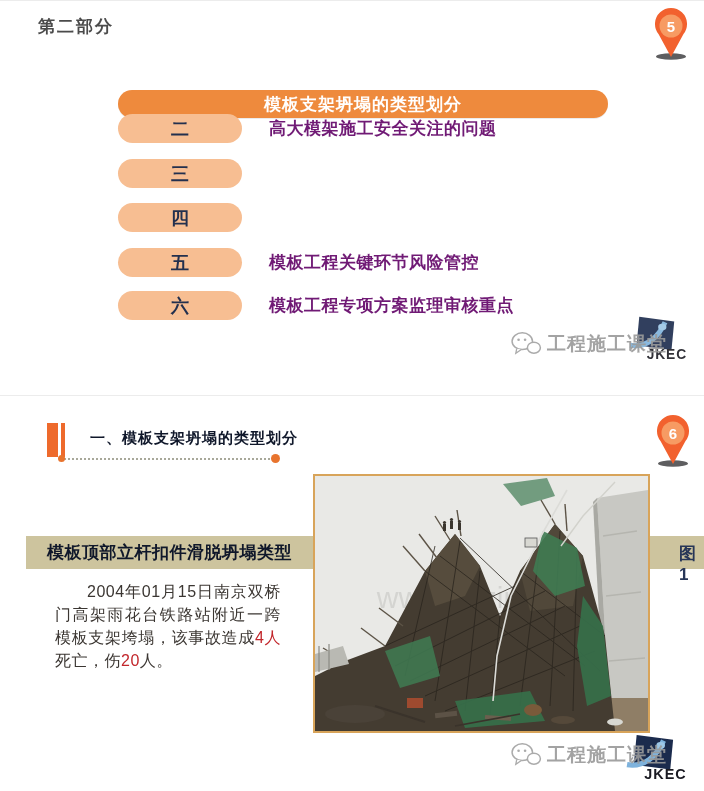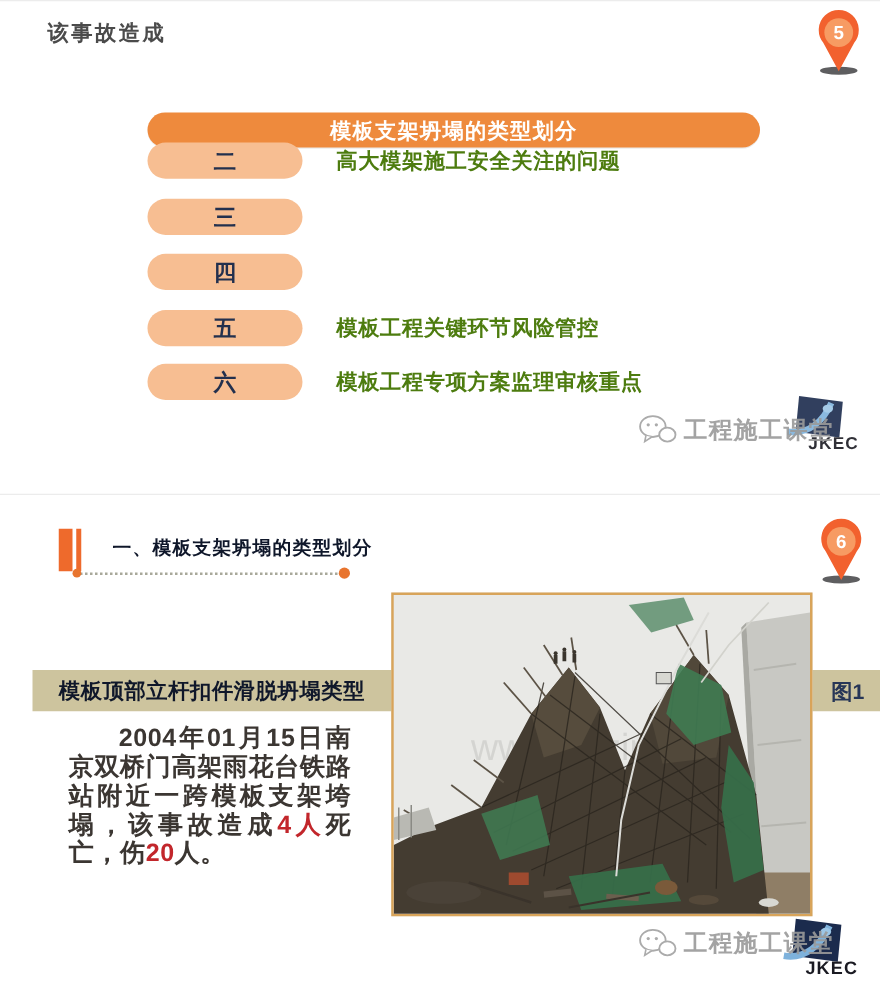--- a/index.html
+++ b/index.html
@@ -21,21 +21,21 @@
     color:#fff; font-size:17px; font-weight:bold; letter-spacing:1px;
     box-shadow:0 1px 0 rgba(0,0,0,.08);
     margin-top:27px;
   }
   .toc-row { position:absolute; left:118px; height:29px; display:flex; align-items:center; }
   .toc-pill {
     width:124px; height:29px; background:#f7be92; border-radius:15px;
     display:flex; align-items:center; justify-content:center;
     color:#23304e; font-size:18px; font-weight:bold;
   }
-  .toc-label { margin-left:27px; color:#4d7c0f; font-size:17px; font-weight:bold; letter-spacing:.5px; white-space:nowrap; }
+  .toc-label { margin-left:27px; color:#701a75; font-size:17px; font-weight:bold; letter-spacing:.5px; white-space:nowrap; }
 
   
   .pin { position:absolute; width:48px; height:54px; }
 
   
   .watermark { position:absolute; width:190px; height:56px; }
   .wm-logo { position:absolute; right:0; top:0; }
   .wm-row { position:absolute; left:0; display:flex; align-items:center; gap:5px; }
   .wm-text { color:#9a9a9a; font-size:19px; font-weight:600; letter-spacing:1px; white-space:nowrap; opacity:.9; }
 
@@ -46,40 +46,40 @@
   .hd-dotline { position:absolute; left:64px; top:62px; width:210px; border-top:2px dotted #a8a89a; }
   .hd-dot-l { position:absolute; left:58px; top:59px; width:7px; height:7px; border-radius:50%; background:#e8742e; }
   .hd-dot-r { position:absolute; left:271px; top:58px; width:9px; height:9px; border-radius:50%; background:#e8742e; }
 
   .band { position:absolute; left:26px; right:0; top:140px; height:33px; background:#cdc49e; }
   .band-title {
     position:absolute; left:26px; top:140px; width:287px; height:33px;
     display:flex; align-items:center; justify-content:center;
     color:#0f172a; font-size:17px; font-weight:bold; letter-spacing:.5px;
   }
-  .fig-label { position:absolute; left:665px; top:146px; color:#273657; font-size:17px; font-weight:bold; }
+  .fig-label { position:absolute; left:651px; top:146px; color:#273657; font-size:17px; font-weight:bold;padding-left:28px; }
 
   .case-text {
     position:absolute; left:55px; top:184px; width:226px;
-    font-size:20px; font-weight:bold; line-height:23px; letter-spacing:.5px;
+    font-size:16px; font-weight:normal; line-height:23px; letter-spacing:.5px;
     color:#3b3632; text-indent:2em; text-align:justify;
   }
 
   .photo-frame {
     position:absolute; left:313px; top:78px; width:337px; height:259px;
     border:2px solid #d8a45a; background:#eaeae8;
   }
   .photo-frame svg { display:block; }
 </style>
 </head>
 <body>
 
 <div class="slide" id="slide1">
 
-  <div class="section-label">该事故造成</div>
+  <div class="section-label">第二部分</div>
 
   <svg class="pin" style="left:647px; top:6px;" viewBox="0 0 48 54">
     <ellipse cx="24" cy="49.5" rx="15" ry="3.2" fill="#5e5e60"></ellipse>
     <path d="M24 50 L11.5 27 A16 16 0 1 1 36.5 27 Z" fill="#f2612e"></path>
     <circle cx="24" cy="19" r="11.5" fill="#f79b63"></circle>
     <text x="24" y="24.5" text-anchor="middle" font-size="15" font-weight="bold" fill="#ffffff">5</text>
   </svg>
 
   <div class="title-bar">模板支架坍塌的类型划分</div>
 

